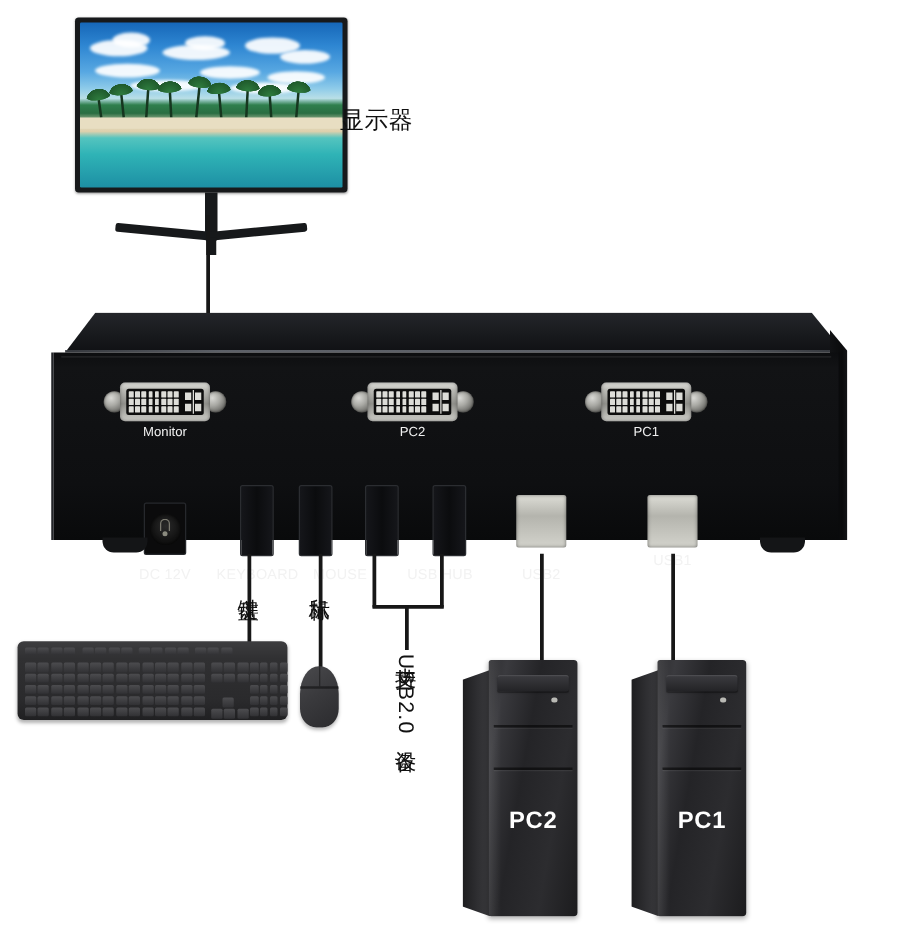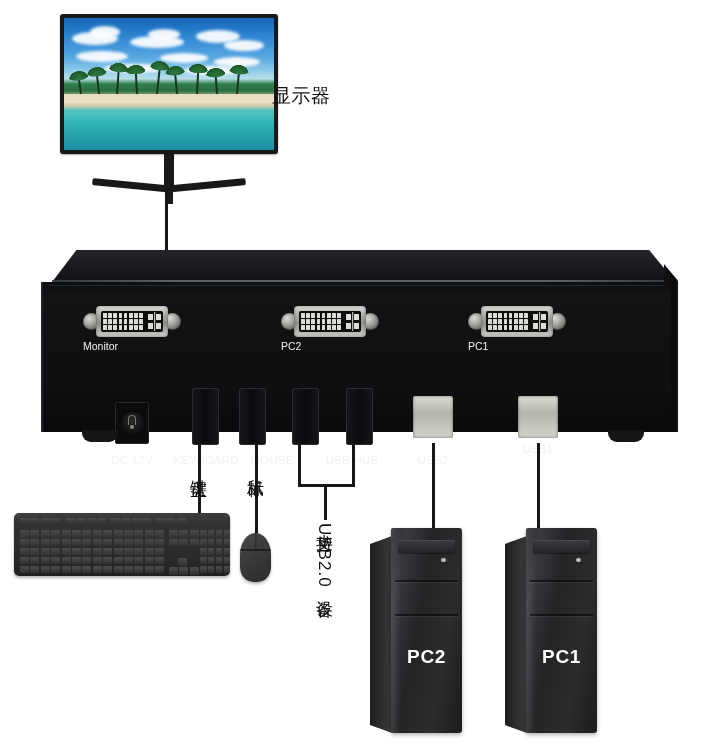--- a/index.html
+++ b/index.html
@@ -275,20 +275,21 @@
     font-size: 11.5px;
     letter-spacing: .2px;
     white-space: nowrap;
     text-align: center;
   }
   .dvi-cap {
     position: absolute;
     color: #f0f0f0;
     font-size: 10.5px;
     white-space: nowrap;
+    text-align: center;
   }
 
   
   
   #keyboard {
     position: absolute; left: 14px; top: 513px;
     width: 216px; height: 63px;
     background: linear-gradient(to bottom, #3d3d3f 0%, #303032 22%, #2a2a2c 75%, #202022 100%);
     border-radius: 5px;
     box-shadow: 0 2px 3px rgba(0,0,0,.3);

